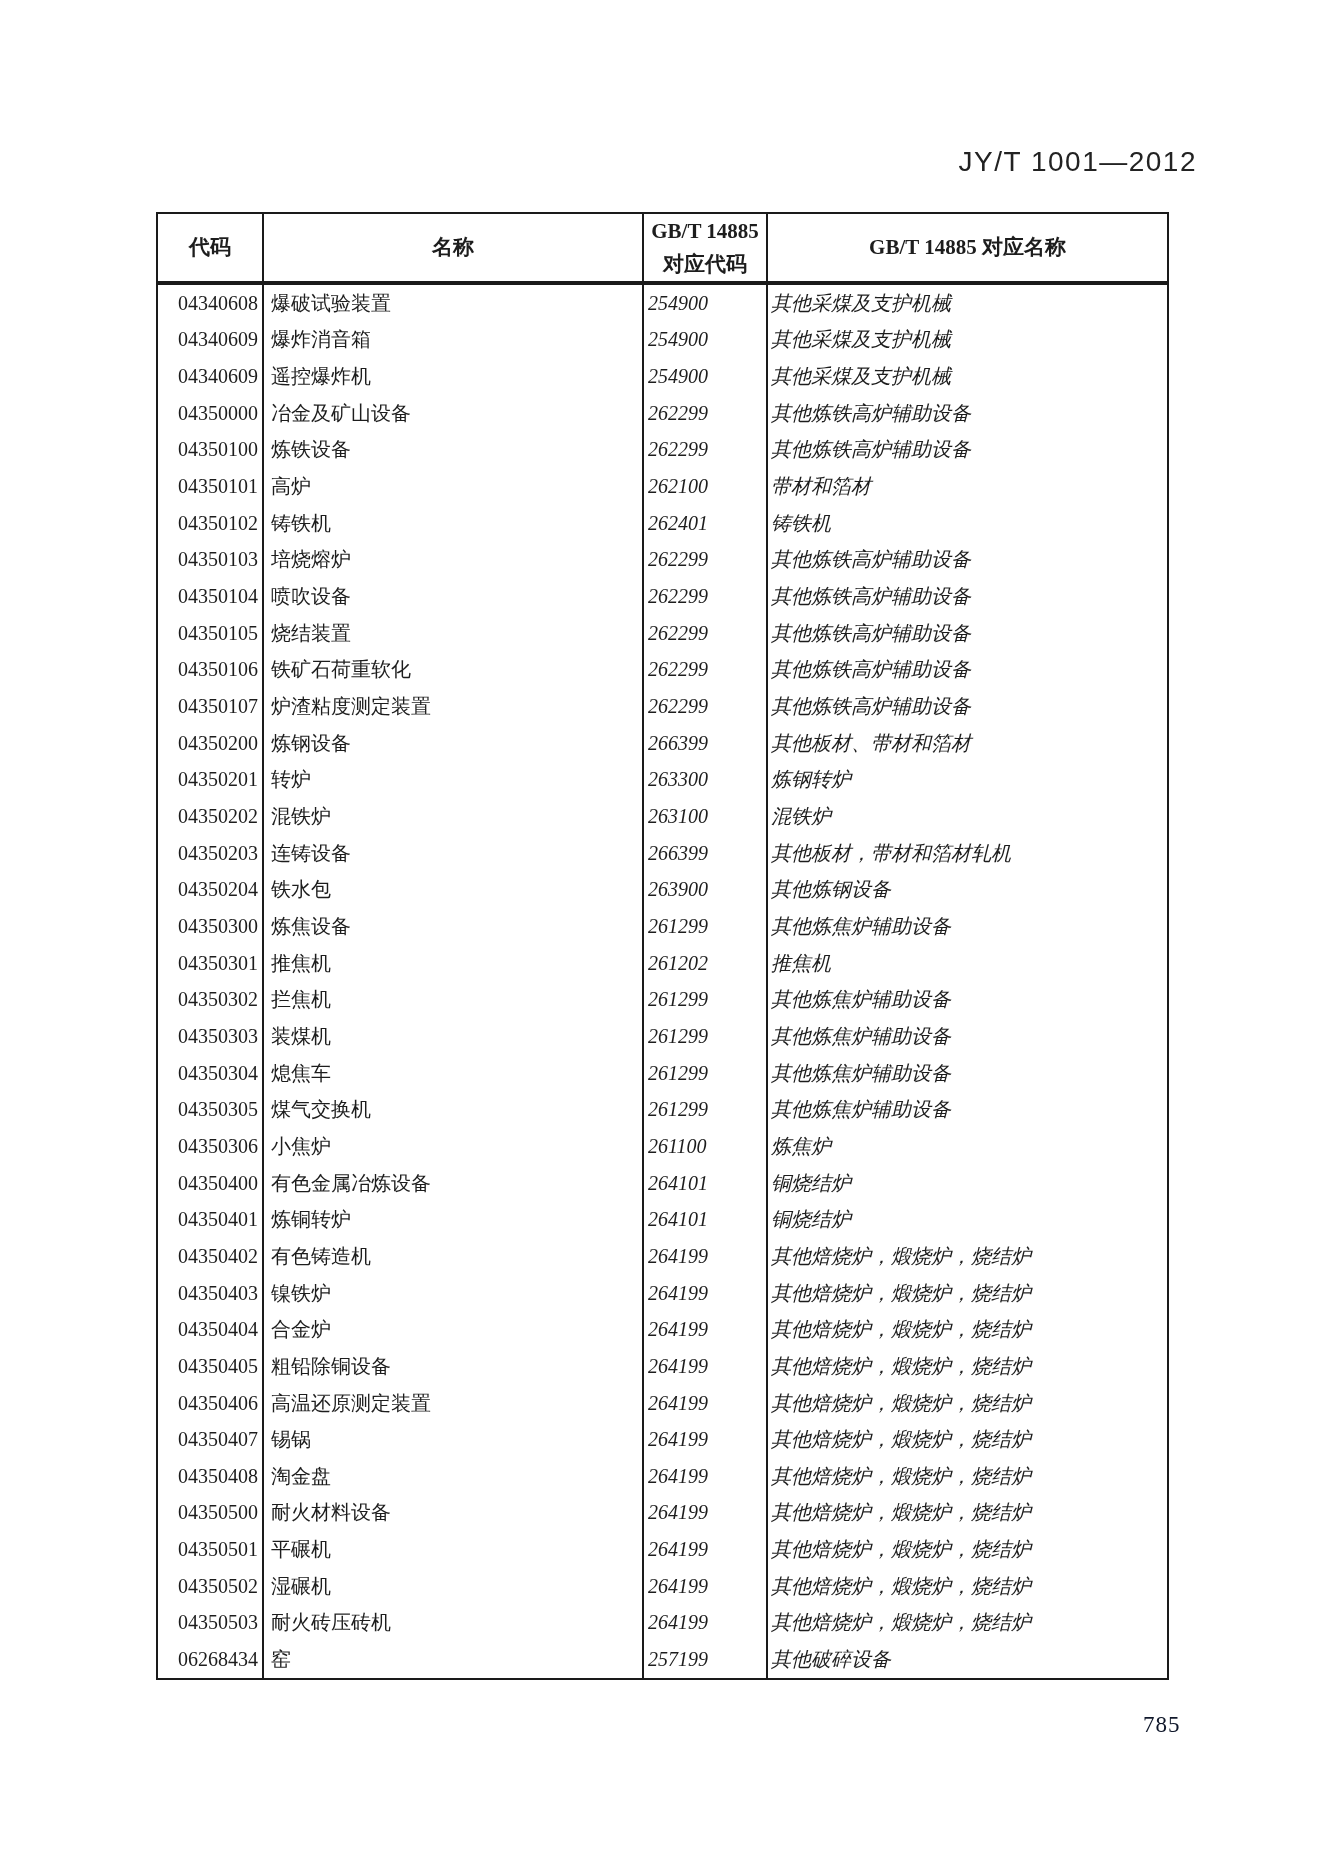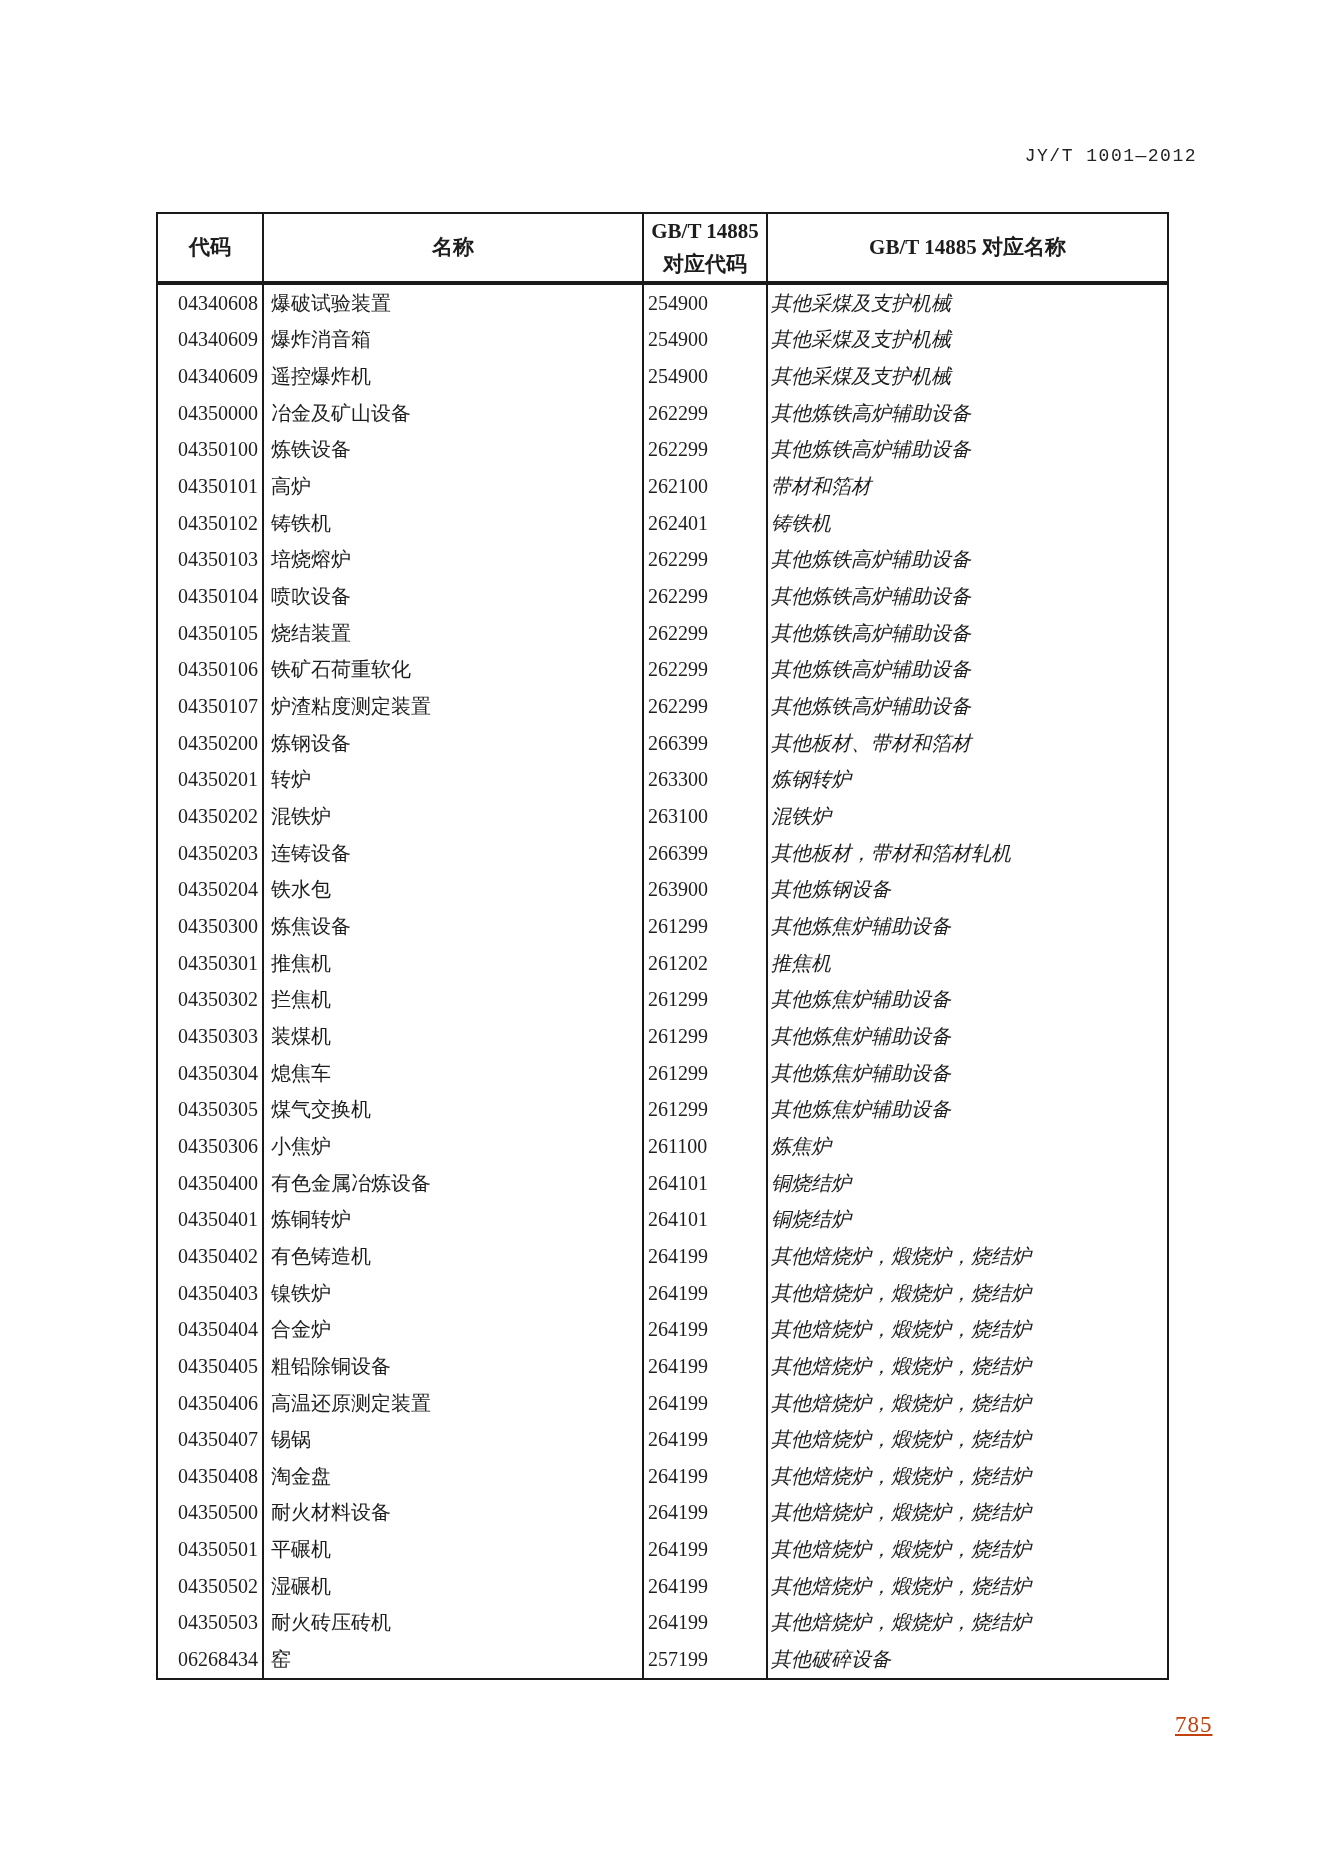--- a/index.html
+++ b/index.html
@@ -13,22 +13,22 @@
     height: 1871px;
     background: #ffffff;
     font-family: "Liberation Serif", "DejaVu Serif", serif;
     color: #1d1d1d;
     overflow: hidden;
   }
   #doc-number {
     position: absolute;
     top: 146px;
     right: 126px;
-    font-family: Liberation Mono, monospace;
-    font-size: 18px;
+    font-family: Liberation Sans, sans-serif;
+    font-size: 28px;
     letter-spacing: 1.5px;
     color: #222;
     white-space: nowrap;
   }
   #main-table {
     position: absolute;
     left: 156px;
     top: 212px;
     width: 1011px;
     border-collapse: collapse;
@@ -57,30 +57,29 @@
     height: 36.66px;
     font-size: 20px;
     vertical-align: middle;
     padding: 0;
     white-space: nowrap;
     overflow: hidden;
   }
   #main-table tbody tr:last-child td { border-bottom: 2px solid #1a1a1a; }
   #main-table tbody td:nth-child(1) { padding-left: 20px; }
   #main-table tbody td:nth-child(2) { padding-left: 7px; }
-  #main-table tbody td:nth-child(3) { padding-left: 4px; }
+  #main-table tbody td:nth-child(3) { padding-left: 4px; font-style: italic; }
   #main-table tbody td:nth-child(4) { padding-left: 3px; font-style: italic; }
   #page-number {
     position: absolute;
-    left: 1175px;
+    left: 1143px;
     top: 1712px;
     font-size: 23px;
-    color: #c2410c;
+    color: #0f172a;
     letter-spacing: 1px;
-    text-decoration: underline;
   }
 </style>
 </head>
 <body>
 
 <div id="page">
 
   <div id="doc-number">JY/T 1001—2012</div>
 
   <table id="main-table">

